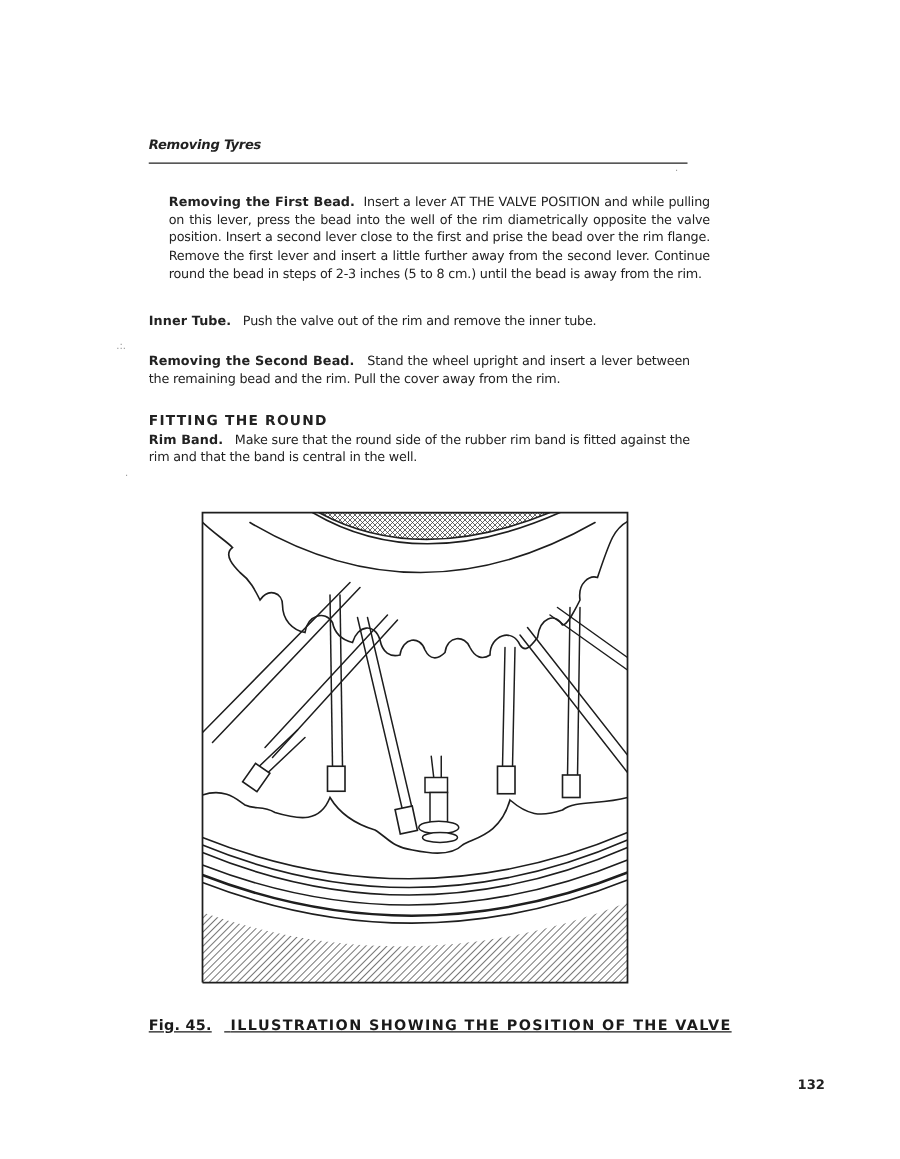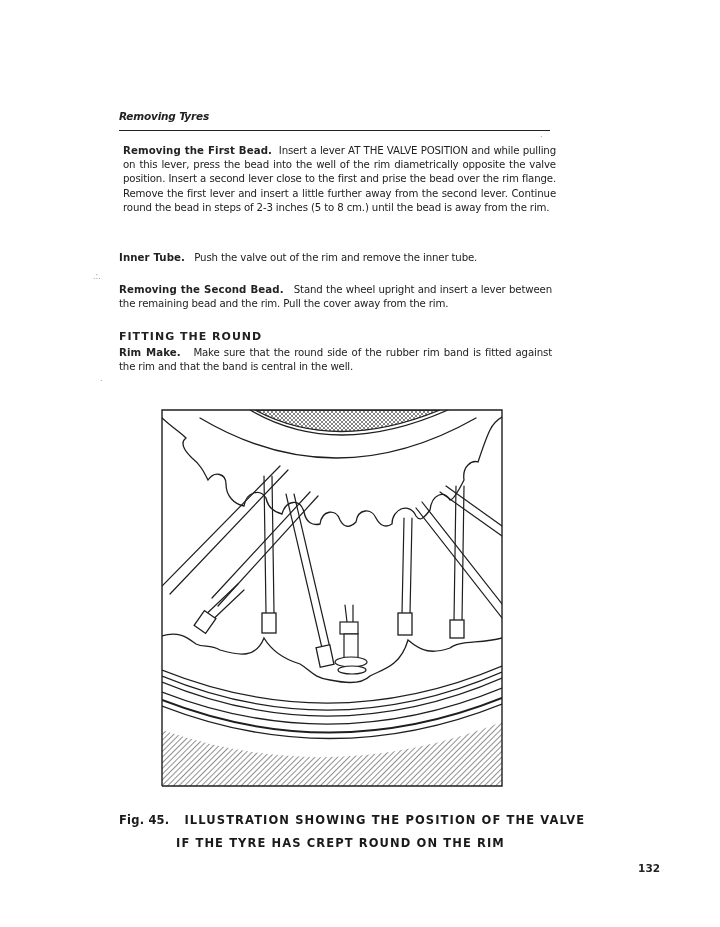--- a/index.html
+++ b/index.html
@@ -28,56 +28,56 @@
     font-size: 11px; font-weight: bold; letter-spacing: 1px; color: #222;
   }
   .figure {
     position: absolute; left: 160px; top: 408px; width: 344px; height: 380px;
   }
   .caption {
     position: absolute; left: 118px; width: 440px;
     font-size: 11.5px; font-weight: bold; letter-spacing: 1.1px; color: #1a1a1a;
     white-space: nowrap;
   }
-  .cap1 { top: 813px; left: 119px; }
+  .cap1 { top: 813px; left: 119px; text-decoration: underline; }
   .cap2 { top: 836px; left: 176px; }
   .cap-figno { margin-right: 10px; letter-spacing: 0.2px; }
   .page-number {
     position: absolute; left: 0; width: 660px; top: 862px; text-align: right;
     font-size: 10.5px; font-weight: bold; color: #222;
   }
   .speck { position: absolute; color: #999; font-size: 8px; }
 </style>
 </head>
 <body>
 
 <div class="page">
 
   <div class="running-head">Removing Tyres</div>
   <div class="head-rule"></div>
 
-  <p class="para" style="top:140px; margin:4px;">
+  <p class="para" style="top:140px; margin:16px;">
     <b>Removing the First Bead.</b>&nbsp;
     <span>Insert a lever AT THE VALVE POSITION and while pulling on this lever, press the bead into the well of the rim diametrically opposite the valve position.  Insert a second lever close to the first and prise the bead over the rim flange.  Remove the first lever and insert a little further away from the second lever.  Continue round the bead in steps of 2-3 inches (5 to 8 cm.) until the bead is away from the rim.</span>
   </p>
 
   <p class="para" style="top:283px; margin:0;">
     <b>Removing the Second Bead.</b>&nbsp;&nbsp;
     <span>Stand the wheel upright and insert a lever between the remaining bead and the rim.  Pull the cover away from the rim.</span>
   </p>
 
   <p class="para" style="top:251px; margin:0;">
     <b>Inner Tube.</b>&nbsp;&nbsp;
     <span>Push the valve out of the rim and remove the inner tube.</span>
   </p>
 
   <div class="sec-head">FITTING THE ROUND</div>
 
   <p class="para" style="top:346px; margin:0;">
-    <b>Rim Make.</b>&nbsp;&nbsp;
+    <b>Rim Band.</b>&nbsp;&nbsp;
     <span>Make sure that the round side of the rubber rim band is fitted against the rim and that the band is central in the well.</span>
   </p>
 
   <span class="speck" style="left:93px; top:272px;">.:.</span>
   <span class="speck" style="left:100px; top:374px;">.</span>
   <span class="speck" style="left:540px; top:130px;">.</span>
 
   <div class="figure">
     <svg width="344" height="380" viewBox="0 0 344 380" xmlns="http://www.w3.org/2000/svg">
       <defs>
@@ -156,16 +156,15 @@
       </g>
 
       <path d="M2,378 L2,2 L342,2 L342,378 L2,378" fill="none" stroke="#1e1e1e" stroke-width="1.4"></path>
     </svg>
   </div>
 
   <div class="caption cap1">
     <span class="cap-figno">Fig. 45.</span>
     <span>ILLUSTRATION SHOWING THE POSITION OF THE VALVE</span>
   </div>
-  <div class="caption cap2">IF THE TYRE HAS CREPT ROUND ON THE RIM</div>
 
   <div class="page-number">132</div>
 </div>
 
 </body></html>

